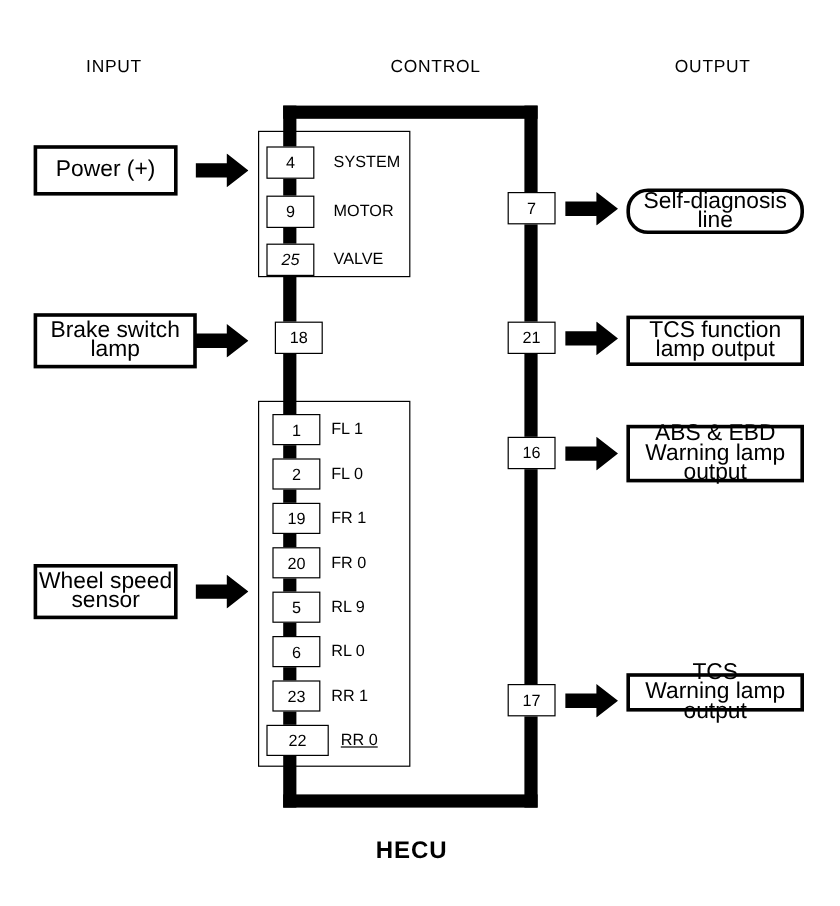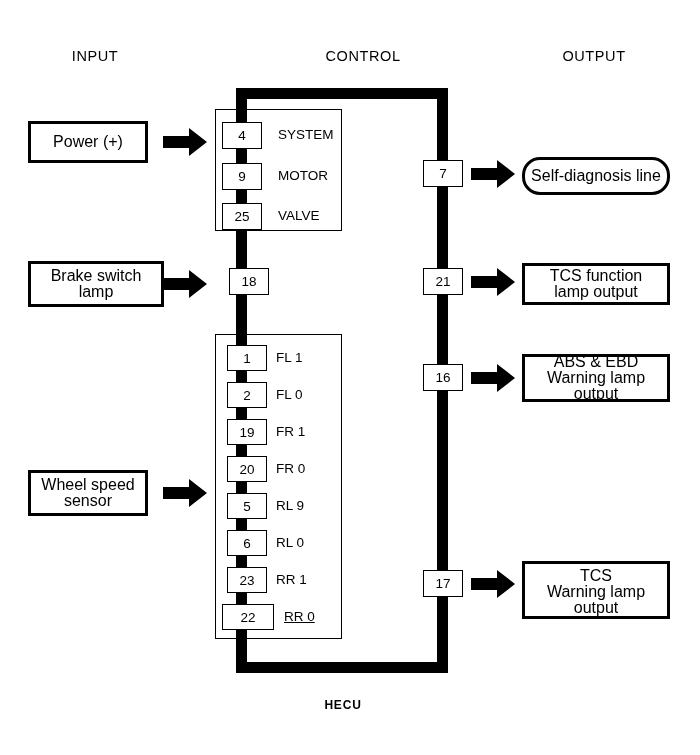--- a/index.html
+++ b/index.html
@@ -25,21 +25,21 @@
   .bus{position:absolute;background:#000000;}
 
   
   .io-box{
     position:absolute;
     box-sizing:border-box;
     background:#ffffff;
     border:3.5px solid #000000;
     display:flex;align-items:center;justify-content:center;
     text-align:center;
-    font-size:16px;
+    font-size:19px;
     line-height:16px;
   }
   .io-box span{display:block;}
 
   
   .arrow{position:absolute;}
   .arrow svg{display:block;}
 
   
   .group-frame{
@@ -62,21 +62,21 @@
   .pin-label{
     position:absolute;
     font-size:13.5px;
     white-space:nowrap;
     z-index:4;
   }
 
   
   .footer-label{
     position:absolute;
-    font-size:12px;
+    font-size:20px;
     font-weight:bold;
     letter-spacing:.8px;
     transform:translateX(-50%);
     white-space:nowrap;
   }
 </style>
 </head>
 <body>
 
 <div id="stage">
@@ -127,21 +127,21 @@
   </div>
 
   <div class="group-frame" style="left:215px;top:109px;width:127px;height:122px;"></div>
 
   <div class="pin" style="left:222px;top:122px;width:40px;height:27px;">4</div>
   <div class="pin-label" style="left:278px;top:127px;">SYSTEM</div>
 
   <div class="pin" style="left:222px;top:163px;width:40px;height:27px;">9</div>
   <div class="pin-label" style="left:278px;top:168px;">MOTOR</div>
 
-  <div class="pin" style="left:222px;top:203px;width:40px;height:27px;">25</div>
+  <div class="pin" style="left:222px;top:203px;width:40px;height:27px;font-style:italic;">25</div>
   <div class="pin-label" style="left:278px;top:208px;">VALVE</div>
 
   <div class="pin" style="left:229px;top:268px;width:40px;height:27px;">18</div>
 
   <div class="group-frame" style="left:215px;top:334px;width:127px;height:305px;"></div>
 
   <div class="pin" style="left:227px;top:345px;width:40px;height:26px;">1</div>
   <div class="pin-label" style="left:276px;top:350px;">FL 1</div>
 
   <div class="pin" style="left:227px;top:382px;width:40px;height:26px;">2</div>
@@ -202,21 +202,21 @@
       <span>Warning lamp output</span>
     </div>
   </div>
 
   <div class="pin" style="left:423px;top:570px;width:40px;height:27px;">17</div>
   <div class="arrow" style="left:471px;top:570px;">
     <svg width="44" height="28" viewBox="0 0 44 28">
       <polygon points="0,8 26,8 26,0 44,14 26,28 26,20 0,20" fill="#000000"></polygon>
     </svg>
   </div>
-  <div class="io-box" style="left:522px;top:561px;width:148px;height:58px;align-items:flex-end;">
+  <div class="io-box" style="left:522px;top:561px;width:148px;height:32px;">
     <div>
       <span>TCS</span>
       <span>Warning lamp output</span>
     </div>
   </div>
 
   <div class="footer-label" style="left:343px;top:698px;">HECU</div>
 
 </div>
 

